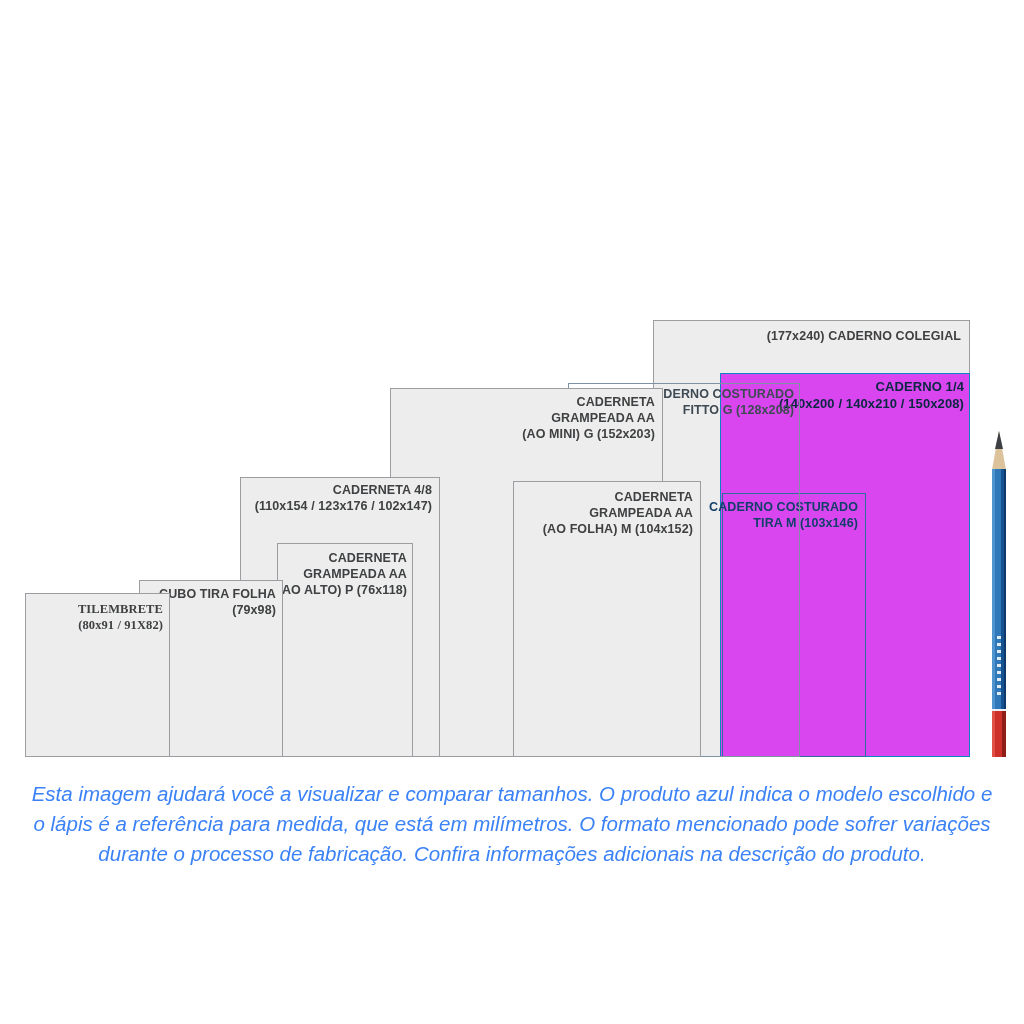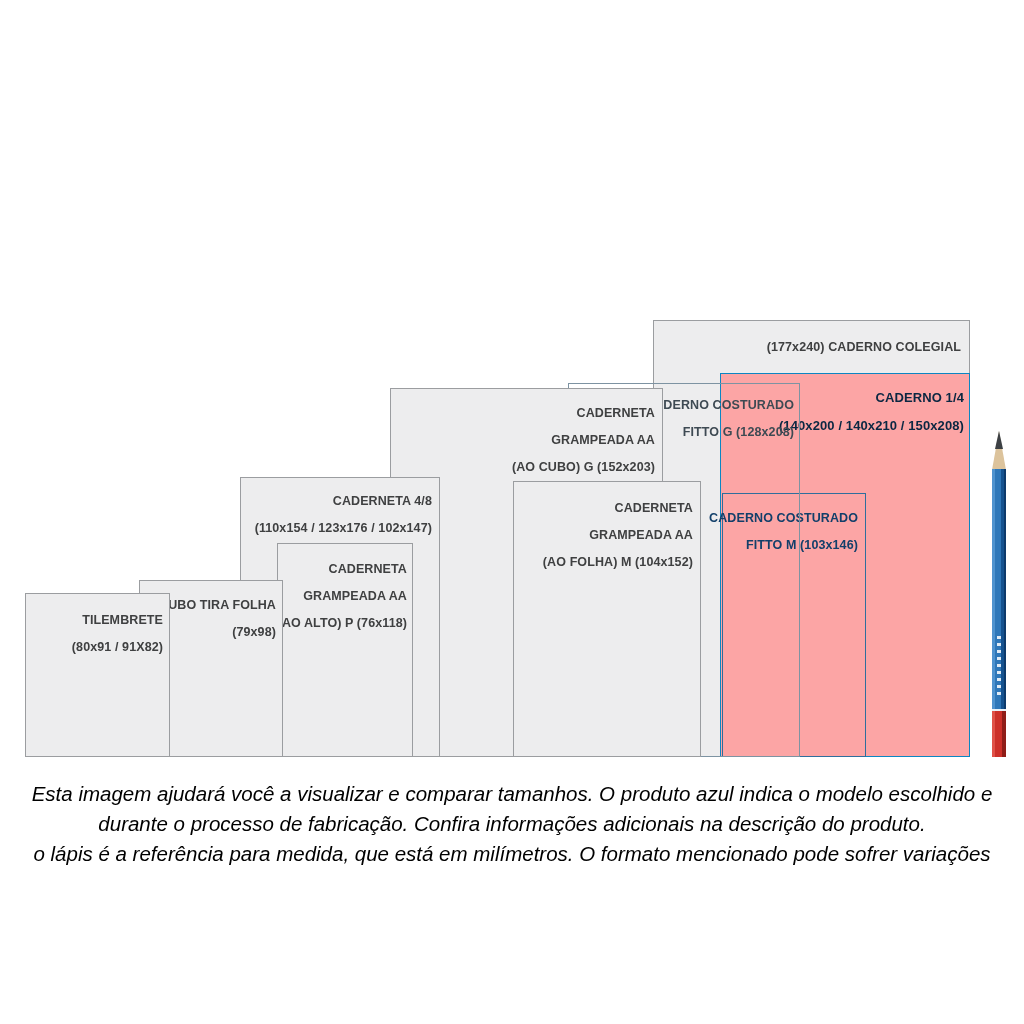--- a/index.html
+++ b/index.html
@@ -6,47 +6,47 @@
   body{
     width:1024px;height:1024px;background:#ffffff;position:relative;overflow:hidden;
     font-family:"Liberation Sans", sans-serif;
   }
   .stage{position:absolute;inset:0;}
   
   .box{
     position:absolute;box-sizing:border-box;
     background:#ededee;border:1px solid #9b9da0;
   }
-  .box.highlight{background:#fca5a5;border-color:#0c86c2;}
+  .box.highlight{background:#d946ef;border-color:#0c86c2;}
   .box.outline{background:transparent;}
   .box .label{
     position:absolute;text-align:right;font-weight:bold;
     font-size:12.5px;line-height:16px;color:#3f4041;letter-spacing:.1px;
   }
-  .box .label span{display:block;white-space:nowrap;margin-top:11px;}
+  .box .label span{display:block;white-space:nowrap;}
   .label.navy{color:#123f6a;}
   .label.slate{color:#3e4a53;}
   .label.blue-bold{color:#0a2742;font-size:13px;line-height:17px;}
   
   .pencil{position:absolute;left:991px;top:431px;width:16px;height:326px;}
   .pencil-wood{position:absolute;left:1px;top:0;width:14px;height:39px;background:#dcc39c;
     clip-path:polygon(50% 0,100% 100%,0 100%);}
   .pencil-lead{position:absolute;left:4px;top:0;width:8px;height:18px;background:#3c4044;
     clip-path:polygon(50% 0,100% 100%,0 100%);}
   .pencil-body{position:absolute;left:1px;top:38px;width:14px;height:242px;
     background:linear-gradient(90deg,#4f93cf 0 3px,#2e77b9 3px 9px,#15528f 9px 12px,#0d3a6b 12px 14px);}
   .pencil-marks{position:absolute;left:6px;top:205px;width:4px;height:62px;opacity:.85;
     background:repeating-linear-gradient(180deg,#ffffff 0 3px,transparent 3px 7px);}
   .pencil-gap{position:absolute;left:1px;top:278px;width:14px;height:2px;background:#e9f1f7;}
   .pencil-eraser{position:absolute;left:1px;top:280px;width:14px;height:46px;
     background:linear-gradient(90deg,#e05248 0 3px,#cc3029 3px 10px,#8f1d18 10px 14px);}
   
   .caption{
     position:absolute;left:0;top:779px;width:1024px;text-align:center;
-    font-style:italic;font-size:20.5px;line-height:30px;color:#000000;
+    font-style:italic;font-size:20.5px;line-height:30px;color:#3b82f6;
   }
   .caption span{display:block;white-space:nowrap;}
 </style>
 </head>
 <body>
 
 <div class="stage">
 
   <div class="box" style="left:653px;top:320px;width:317px;height:437px;z-index:1;">
     <div class="label" style="top:7px;right:8px;">
@@ -57,36 +57,36 @@
   <div class="box highlight" style="left:720px;top:373px;width:250px;height:384px;z-index:2;">
     <div class="label blue-bold" style="top:4px;right:5px;">
       <span>CADERNO 1/4</span>
       <span>(140x200 / 140x210 / 150x208)</span>
     </div>
   </div>
 
   <div class="box outline" style="left:722px;top:493px;width:144px;height:264px;z-index:3;border-color:#2f6e9c;">
     <div class="label navy" style="top:5px;right:7px;">
       <span>CADERNO COSTURADO</span>
-      <span>FITTO M (103x146)</span>
+      <span>TIRA M (103x146)</span>
     </div>
   </div>
 
   <div class="box outline" style="left:568px;top:383px;width:232px;height:374px;z-index:4;border-color:#7d93a2;">
     <div class="label slate" style="top:2px;right:5px;">
       <span>CADERNO COSTURADO</span>
       <span>FITTO G (128x208)</span>
     </div>
   </div>
 
   <div class="box" style="left:390px;top:388px;width:273px;height:369px;z-index:5;">
     <div class="label" style="top:5px;right:7px;">
       <span>CADERNETA</span>
       <span>GRAMPEADA AA</span>
-      <span>(AO CUBO) G (152x203)</span>
+      <span>(AO MINI) G (152x203)</span>
     </div>
   </div>
 
   <div class="box" style="left:513px;top:481px;width:188px;height:276px;z-index:6;">
     <div class="label" style="top:7px;right:7px;">
       <span>CADERNETA</span>
       <span>GRAMPEADA AA</span>
       <span>(AO FOLHA) M (104x152)</span>
     </div>
   </div>
@@ -107,35 +107,35 @@
     </div>
   </div>
 
   <div class="box" style="left:139px;top:580px;width:144px;height:177px;z-index:10;">
     <div class="label" style="top:5px;right:6px;">
       <span>CUBO TIRA FOLHA</span>
       <span>(79x98)</span>
     </div>
   </div>
 
-  <div class="box" style="left:25px;top:593px;width:145px;height:164px;z-index:11;">
+  <div class="box" style="left:25px;top:593px;width:145px;height:164px;z-index:11;font-family:Liberation Serif, serif;">
     <div class="label" style="top:7px;right:6px;">
       <span>TILEMBRETE</span>
       <span>(80x91 / 91X82)</span>
     </div>
   </div>
 
   <div class="pencil">
     <div class="pencil-wood"></div>
     <div class="pencil-lead"></div>
     <div class="pencil-body"></div>
     <div class="pencil-marks"></div>
     <div class="pencil-gap"></div>
     <div class="pencil-eraser"></div>
   </div>
 
   <div class="caption">
     <span>Esta imagem ajudará você a visualizar e comparar tamanhos. O produto azul indica o modelo escolhido e</span>
+    <span>o lápis é a referência para medida, que está em milímetros. O formato mencionado pode sofrer variações</span>
     <span>durante o processo de fabricação. Confira informações adicionais na descrição do produto.</span>
-    <span>o lápis é a referência para medida, que está em milímetros. O formato mencionado pode sofrer variações</span>
   </div>
 
 </div>
 
 </body></html>

